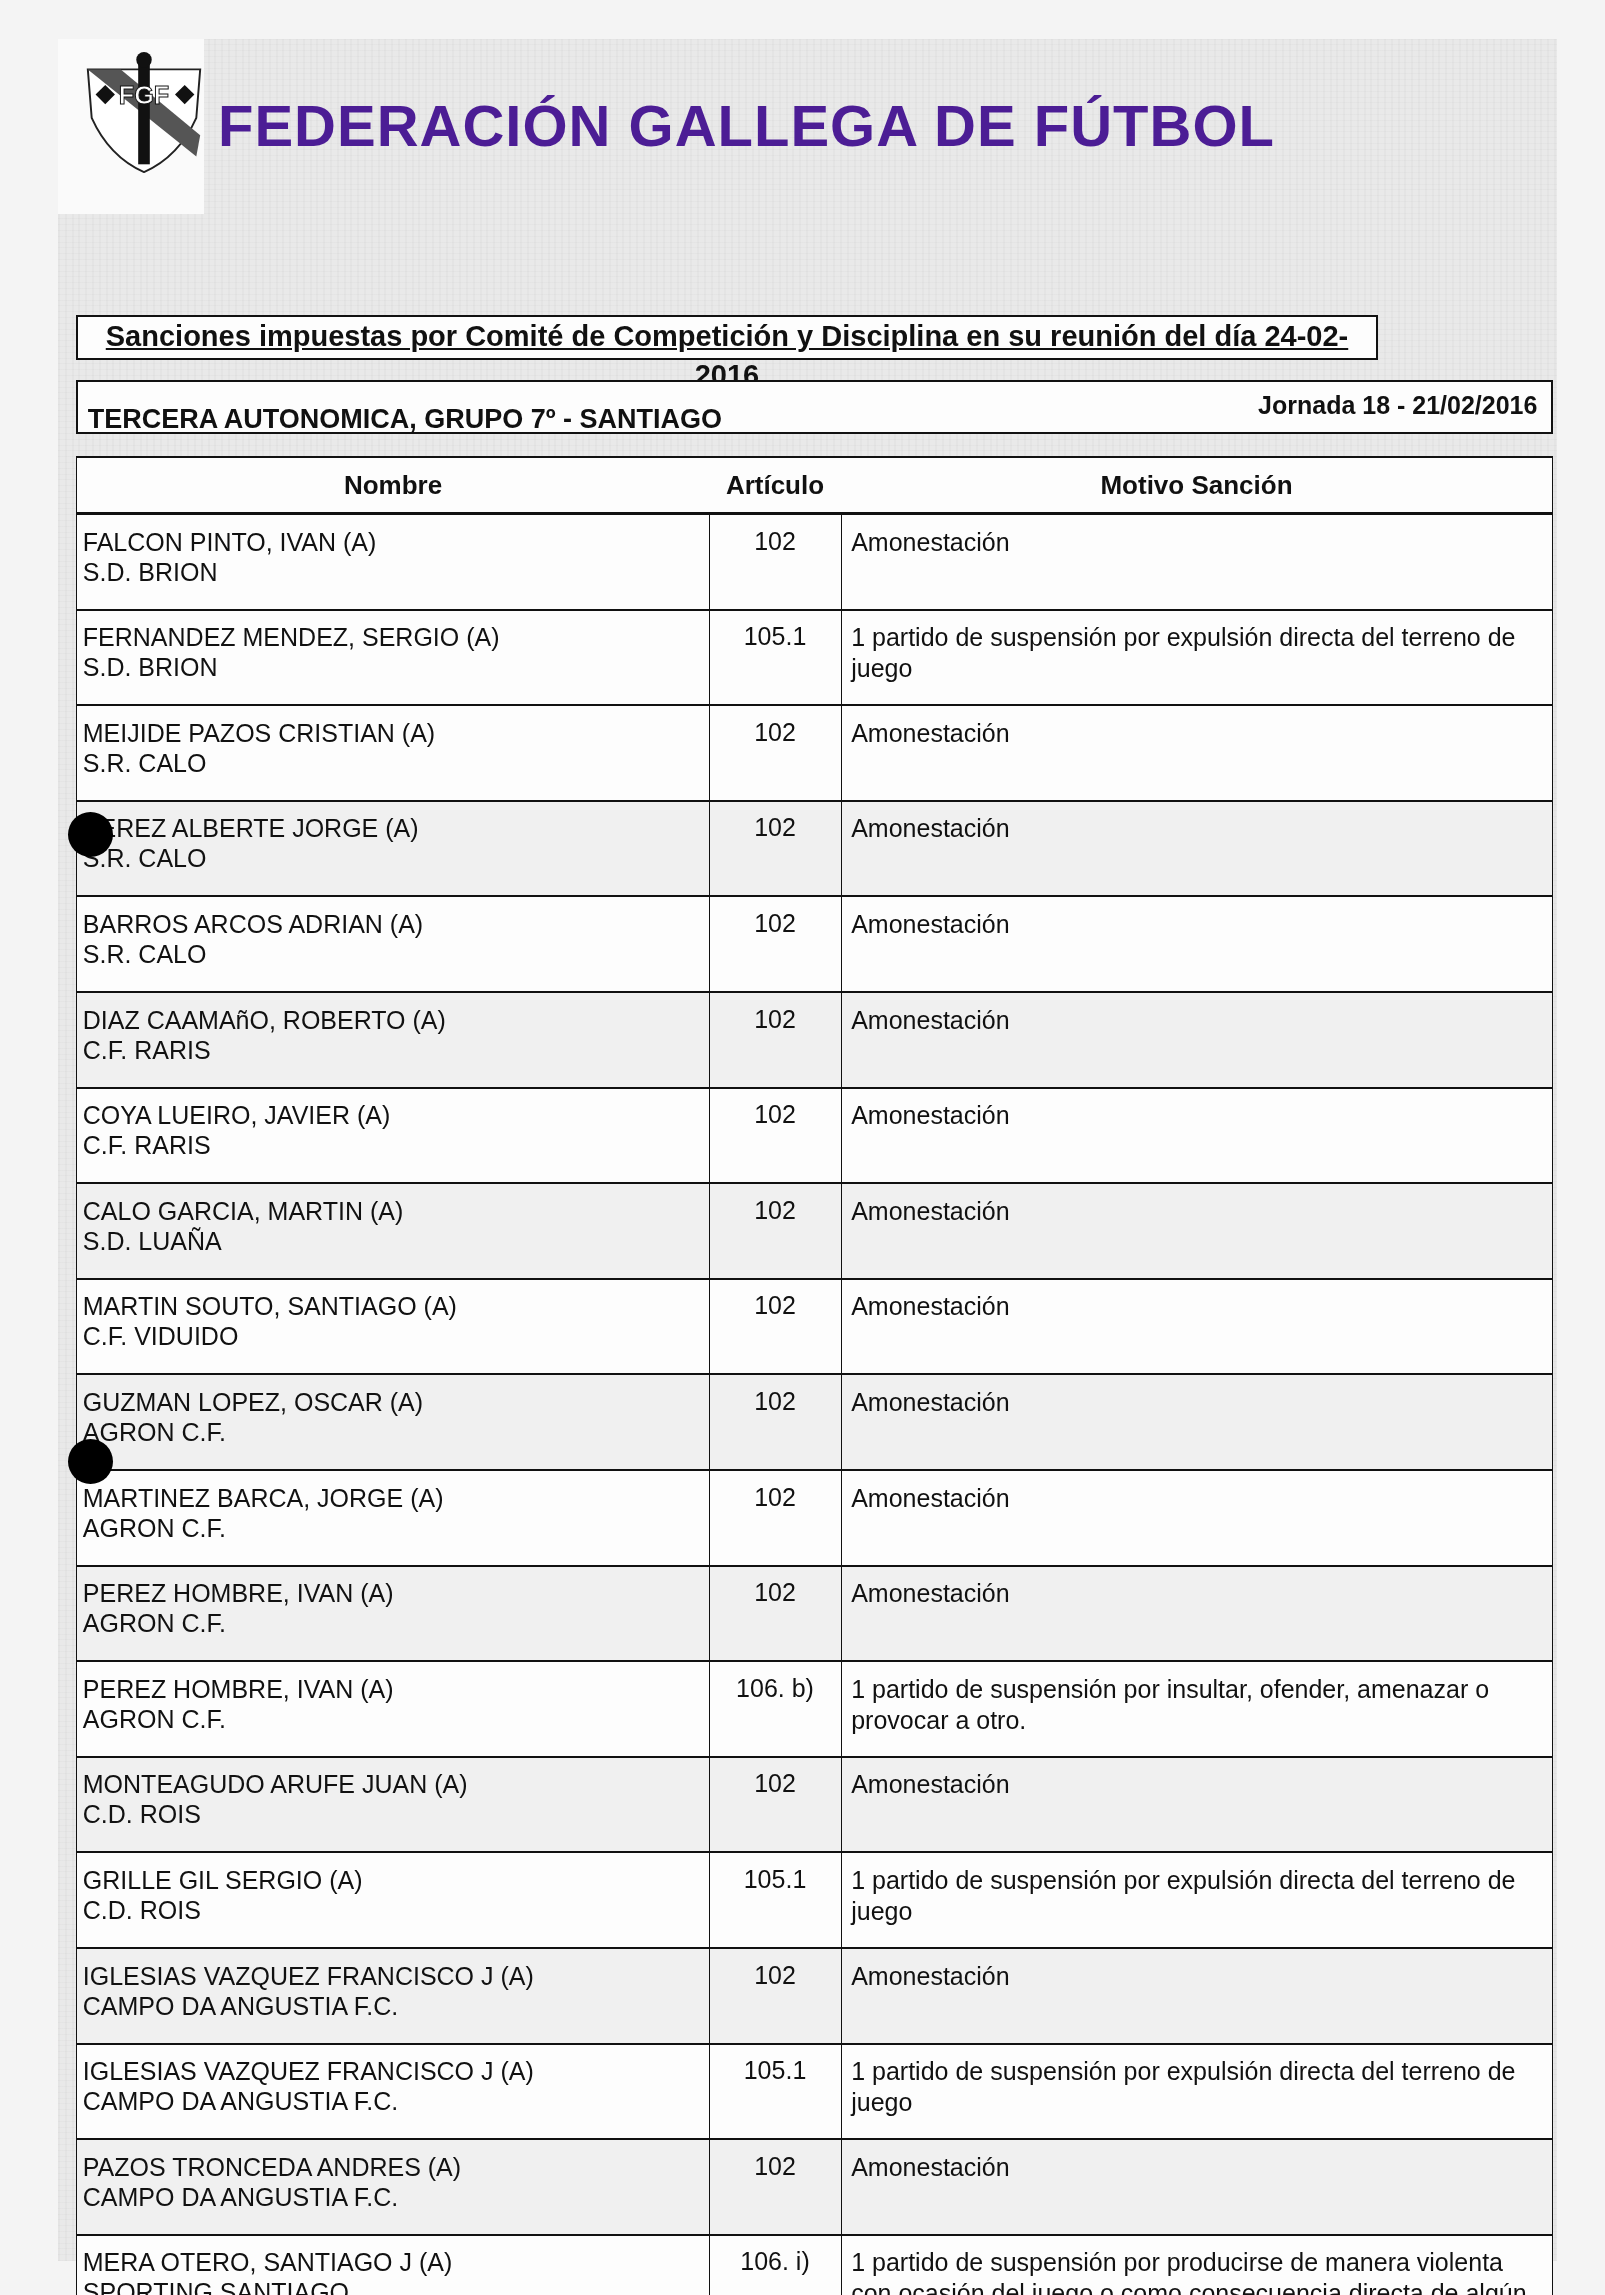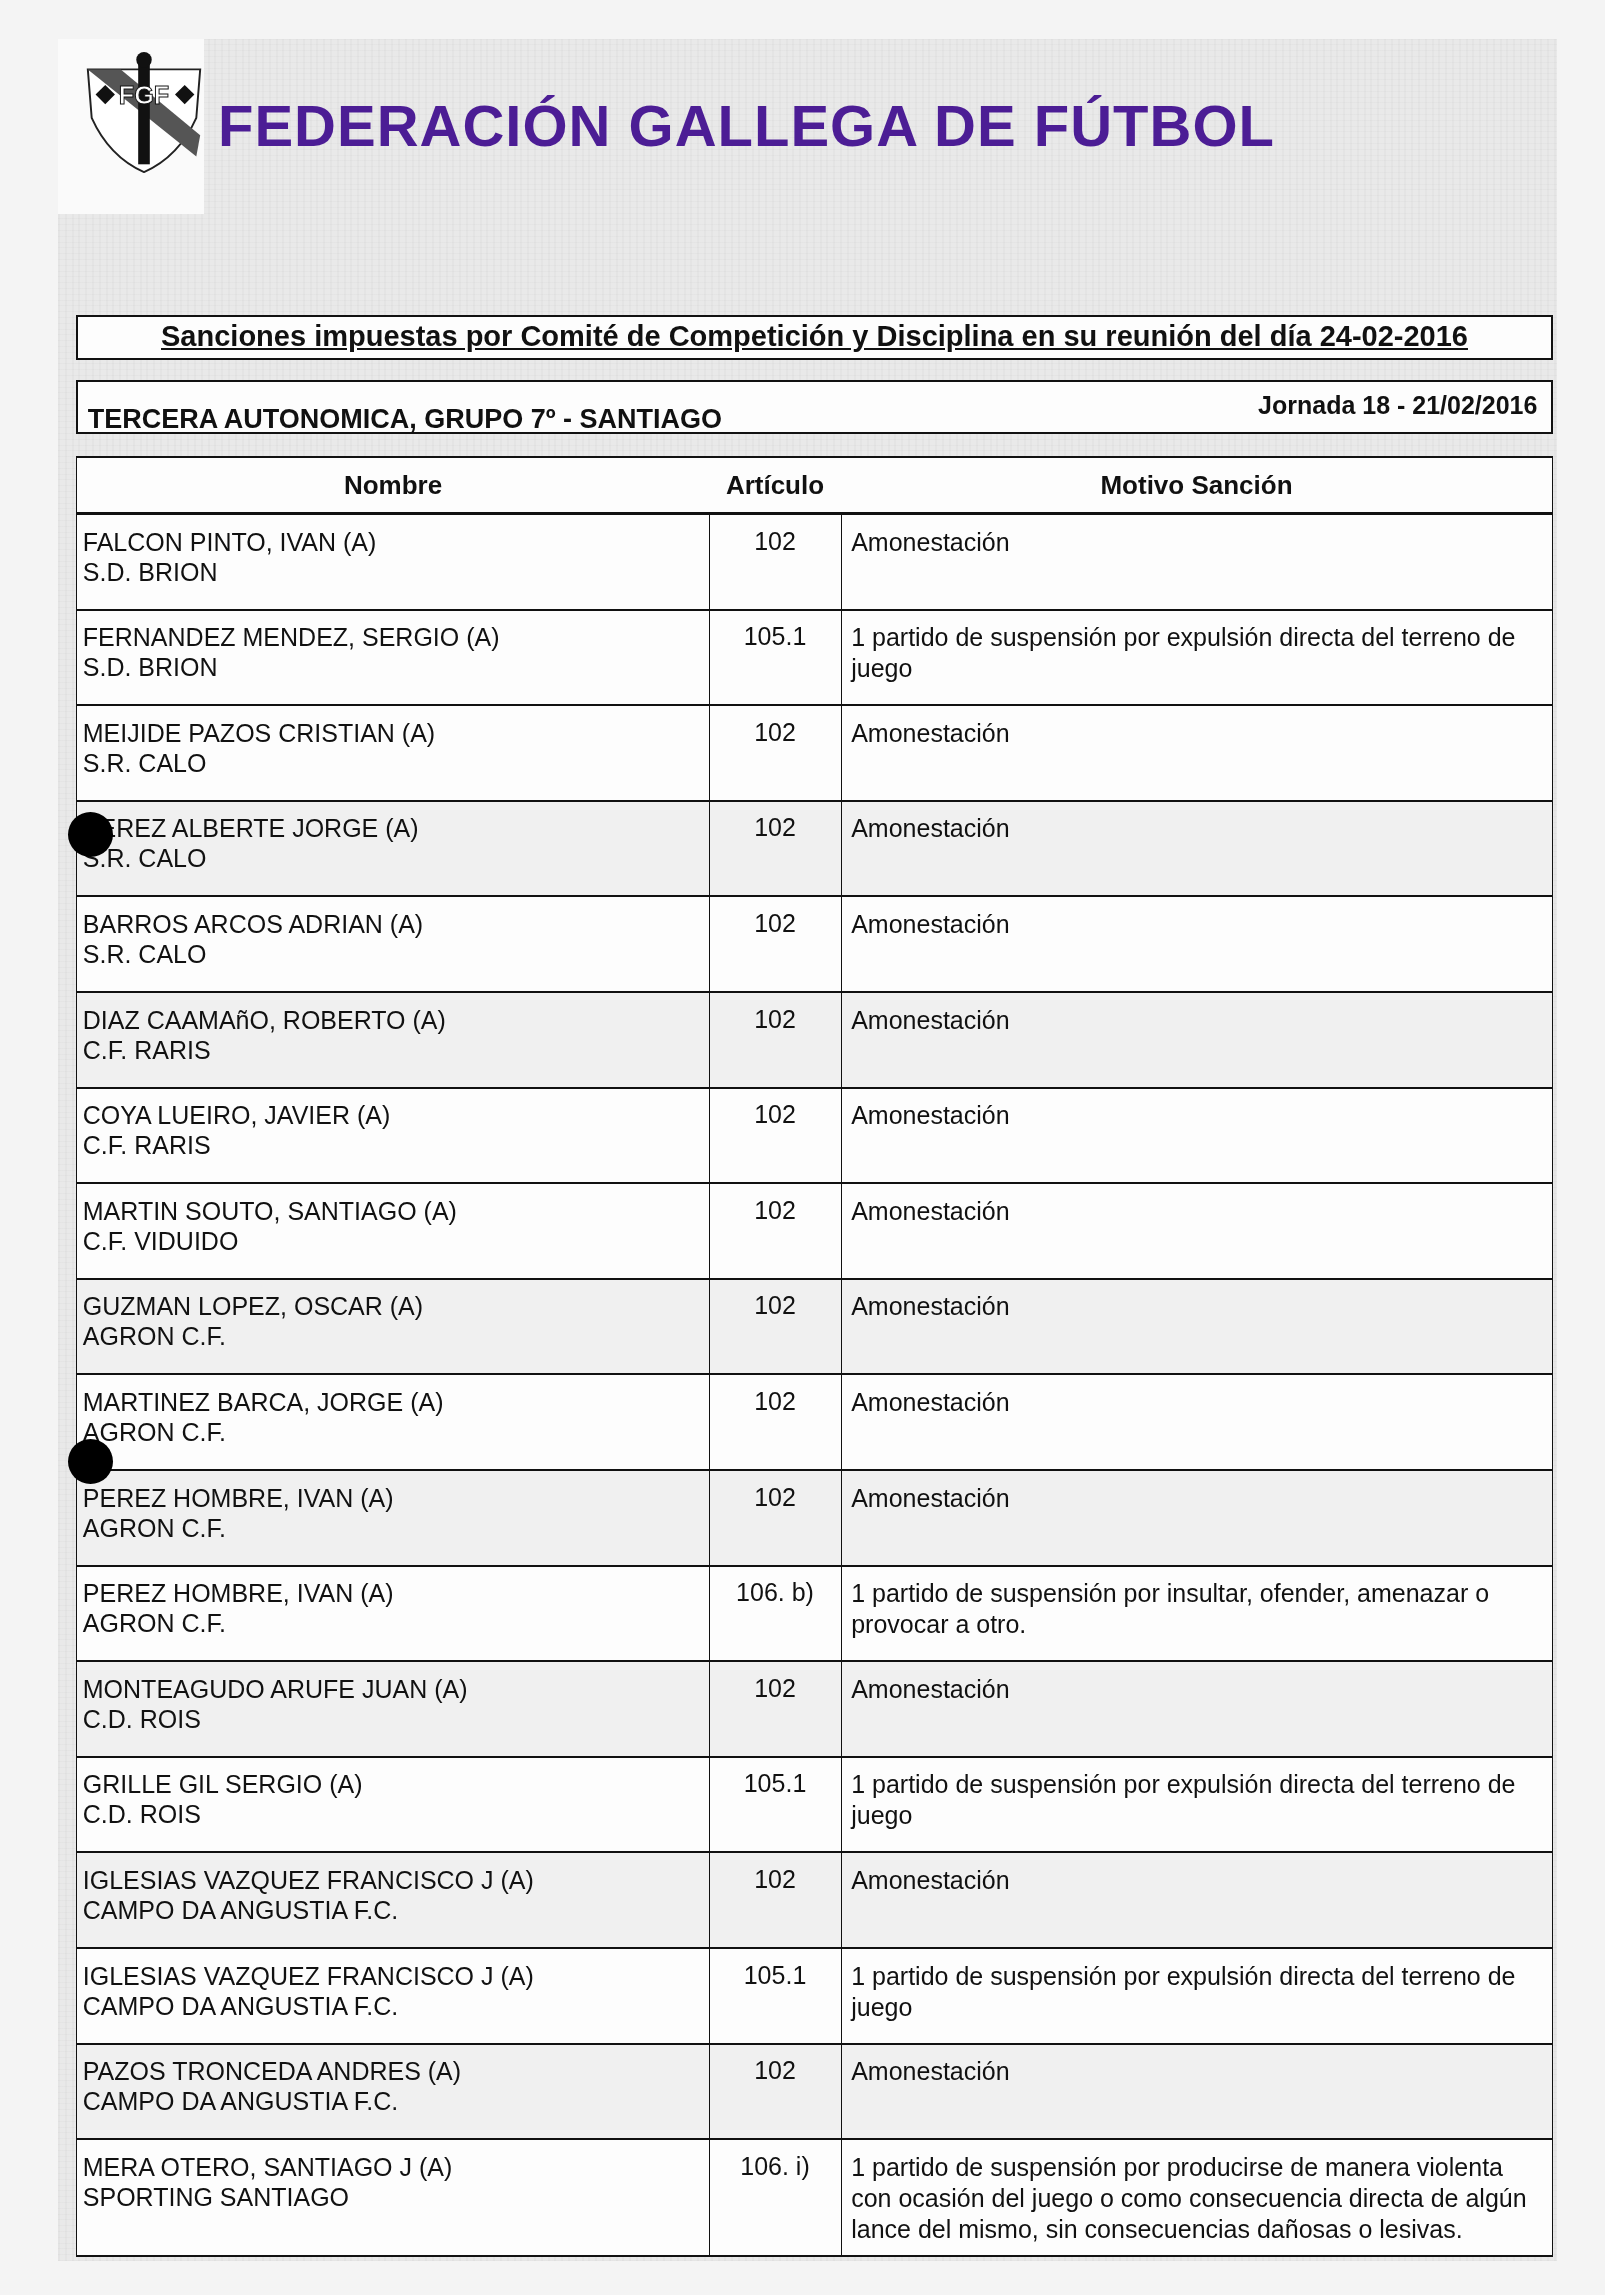--- a/index.html
+++ b/index.html
@@ -22,21 +22,21 @@
     position: absolute; left: 82px; top: 50px; width: 124px; height: 124px;
   }
   .org-title {
     position: absolute; left: 218px; top: 92px; font-size: 58px; font-weight: bold;
     letter-spacing: 1px; color: #4c1d95; white-space: nowrap;
   }
   .box {
     position: absolute; background: #fdfdfd; border: 2.9px solid #111; box-sizing: border-box;
   }
   .sanctions-title {
-    left: 76px; top: 315px; width: 1477px; height: 45px;
+    left: 76px; top: 315px; width: 1302px; height: 45px;
     text-align: center; font-size: 29px; font-weight: bold; line-height: 39px;
   }
   .sanctions-title span { text-decoration: underline; }
   .competition {
     left: 76px; top: 380px; width: 1477px; height: 54px;
     font-weight: bold; font-size: 27px;
   }
   .competition .left { position: absolute; left: 9.7px; top: 9.7px; margin-top: 12px; }
   .competition .right { position: absolute; right: 13.6px; top: 9px; font-size: 25px; }
   table.sanctions {
@@ -185,20 +185,32 @@
           <div>COYA LUEIRO, JAVIER (A)</div>
           <div>C.F. RARIS</div>
         </td>
         <td class="art">
           <div>102</div>
         </td>
         <td class="reason">
           <div>Amonestación</div>
         </td>
       </tr>
+      <tr class=" shade">
+        <td class="name">
+          <div>CALO GARCIA, MARTIN (A)</div>
+          <div>S.D. LUAÑA</div>
+        </td>
+        <td class="art">
+          <div>102</div>
+        </td>
+        <td class="reason">
+          <div>Amonestación</div>
+        </td>
+      </tr>
       <tr>
         <td class="name">
           <div>MARTIN SOUTO, SANTIAGO (A)</div>
           <div>C.F. VIDUIDO</div>
         </td>
         <td class="art">
           <div>102</div>
         </td>
         <td class="reason">
           <div>Amonestación</div>

